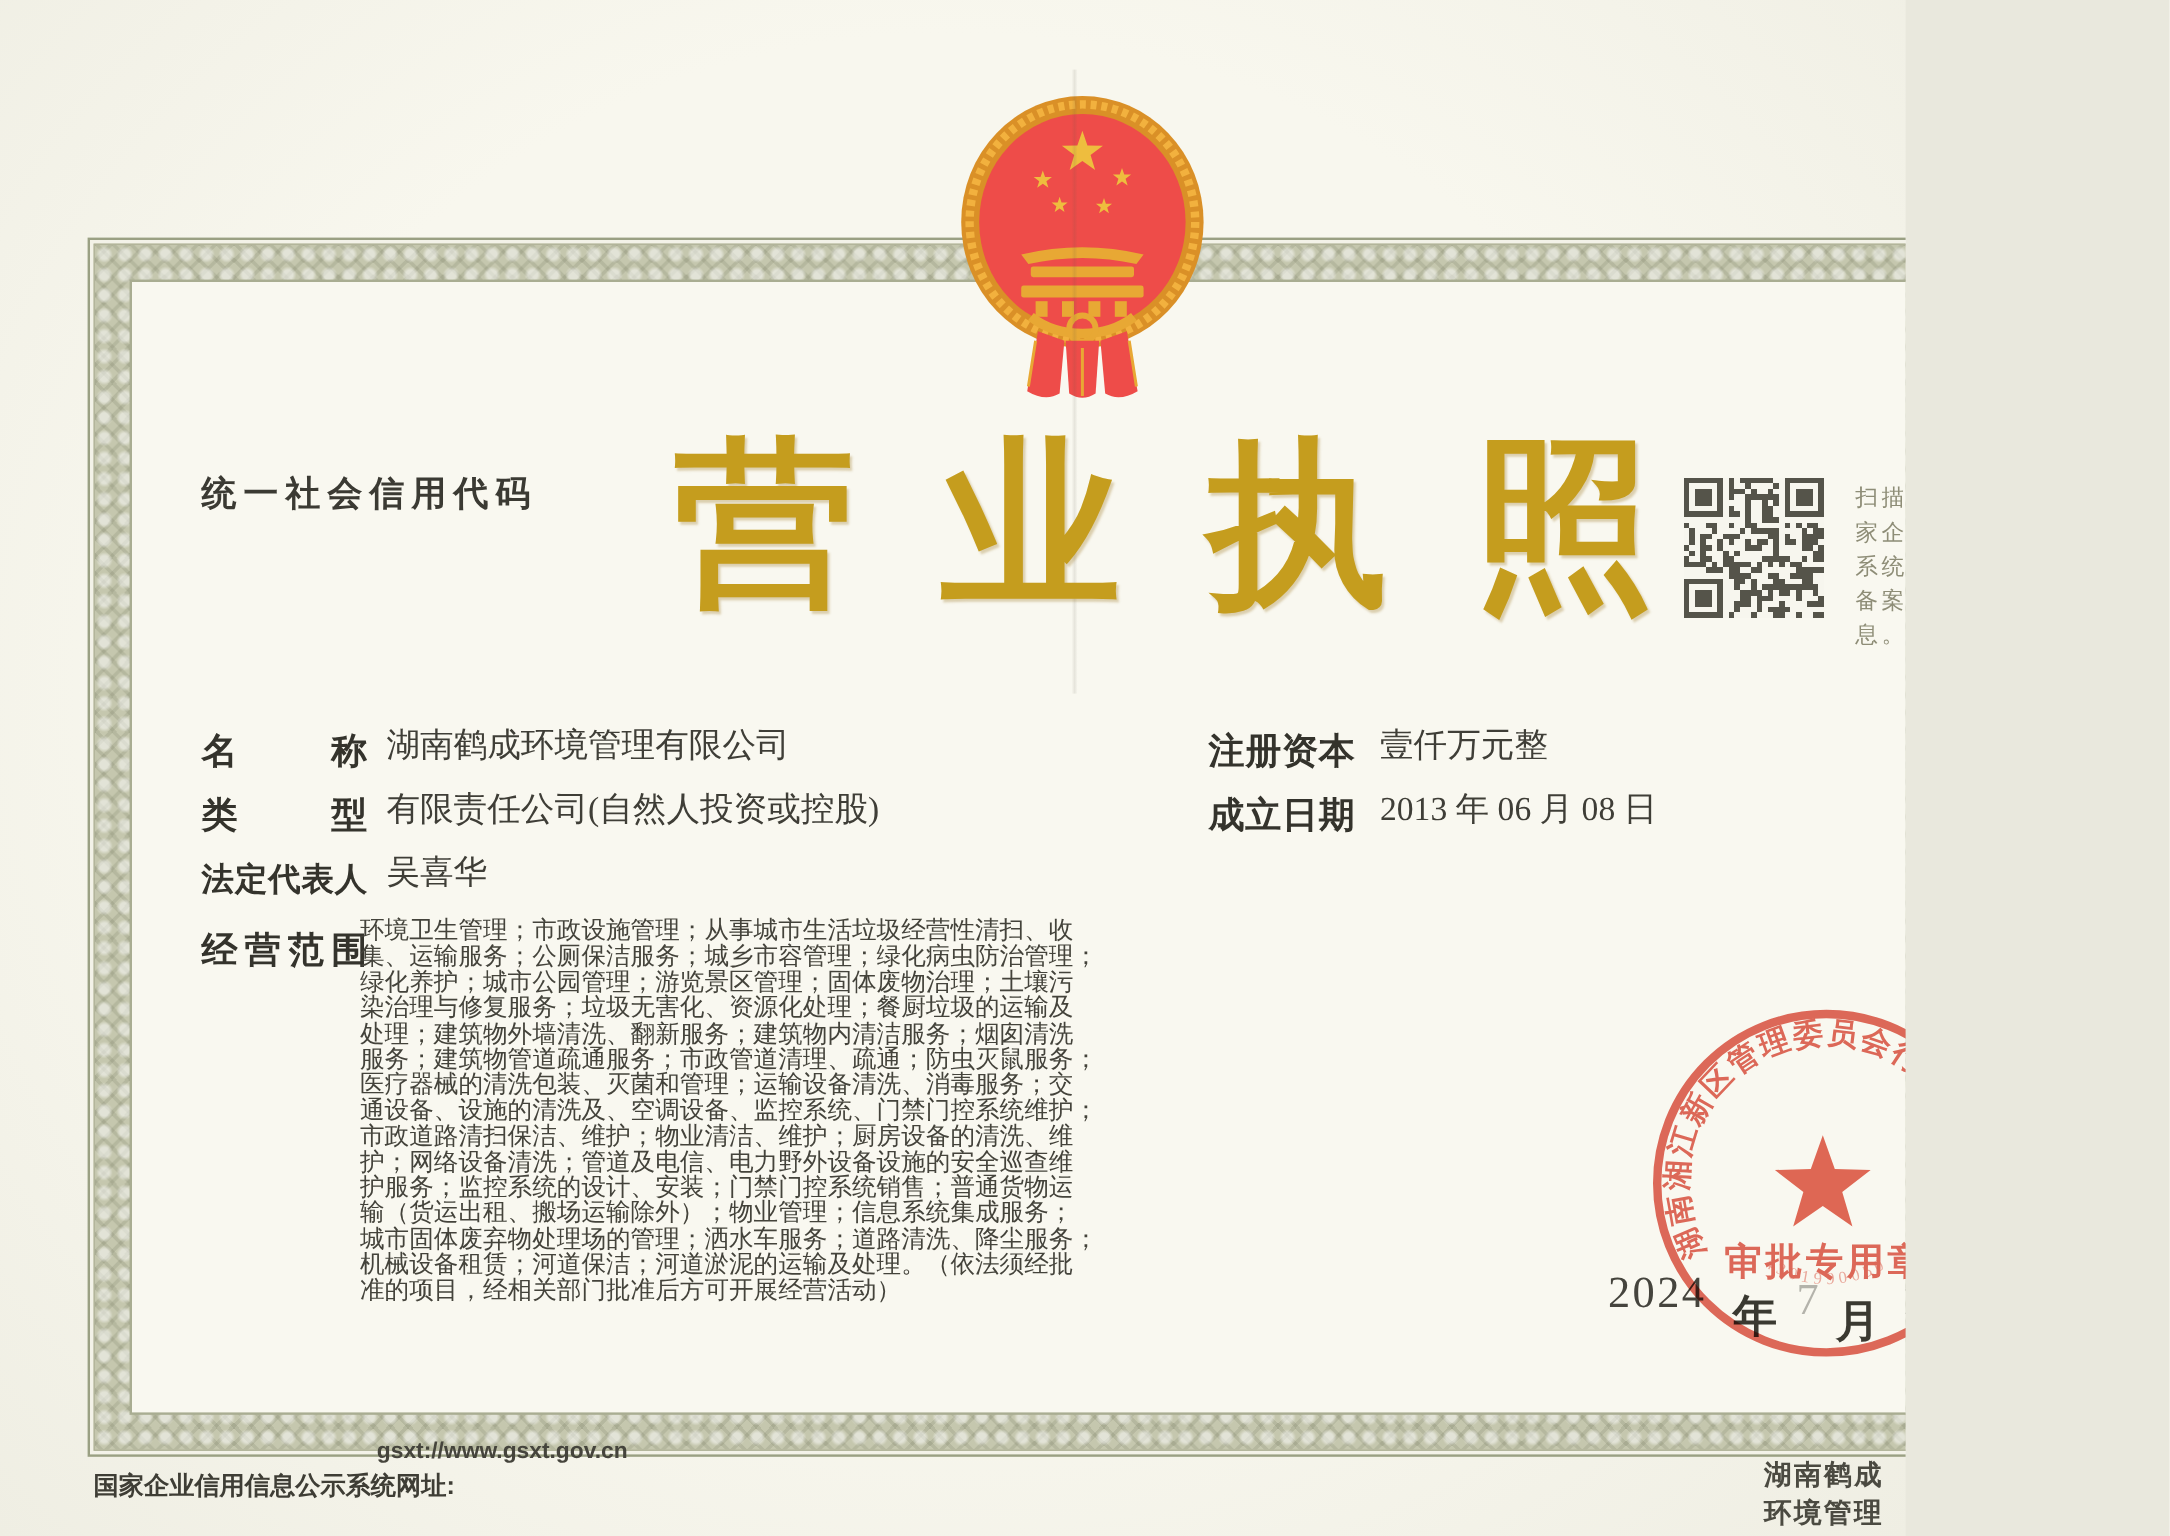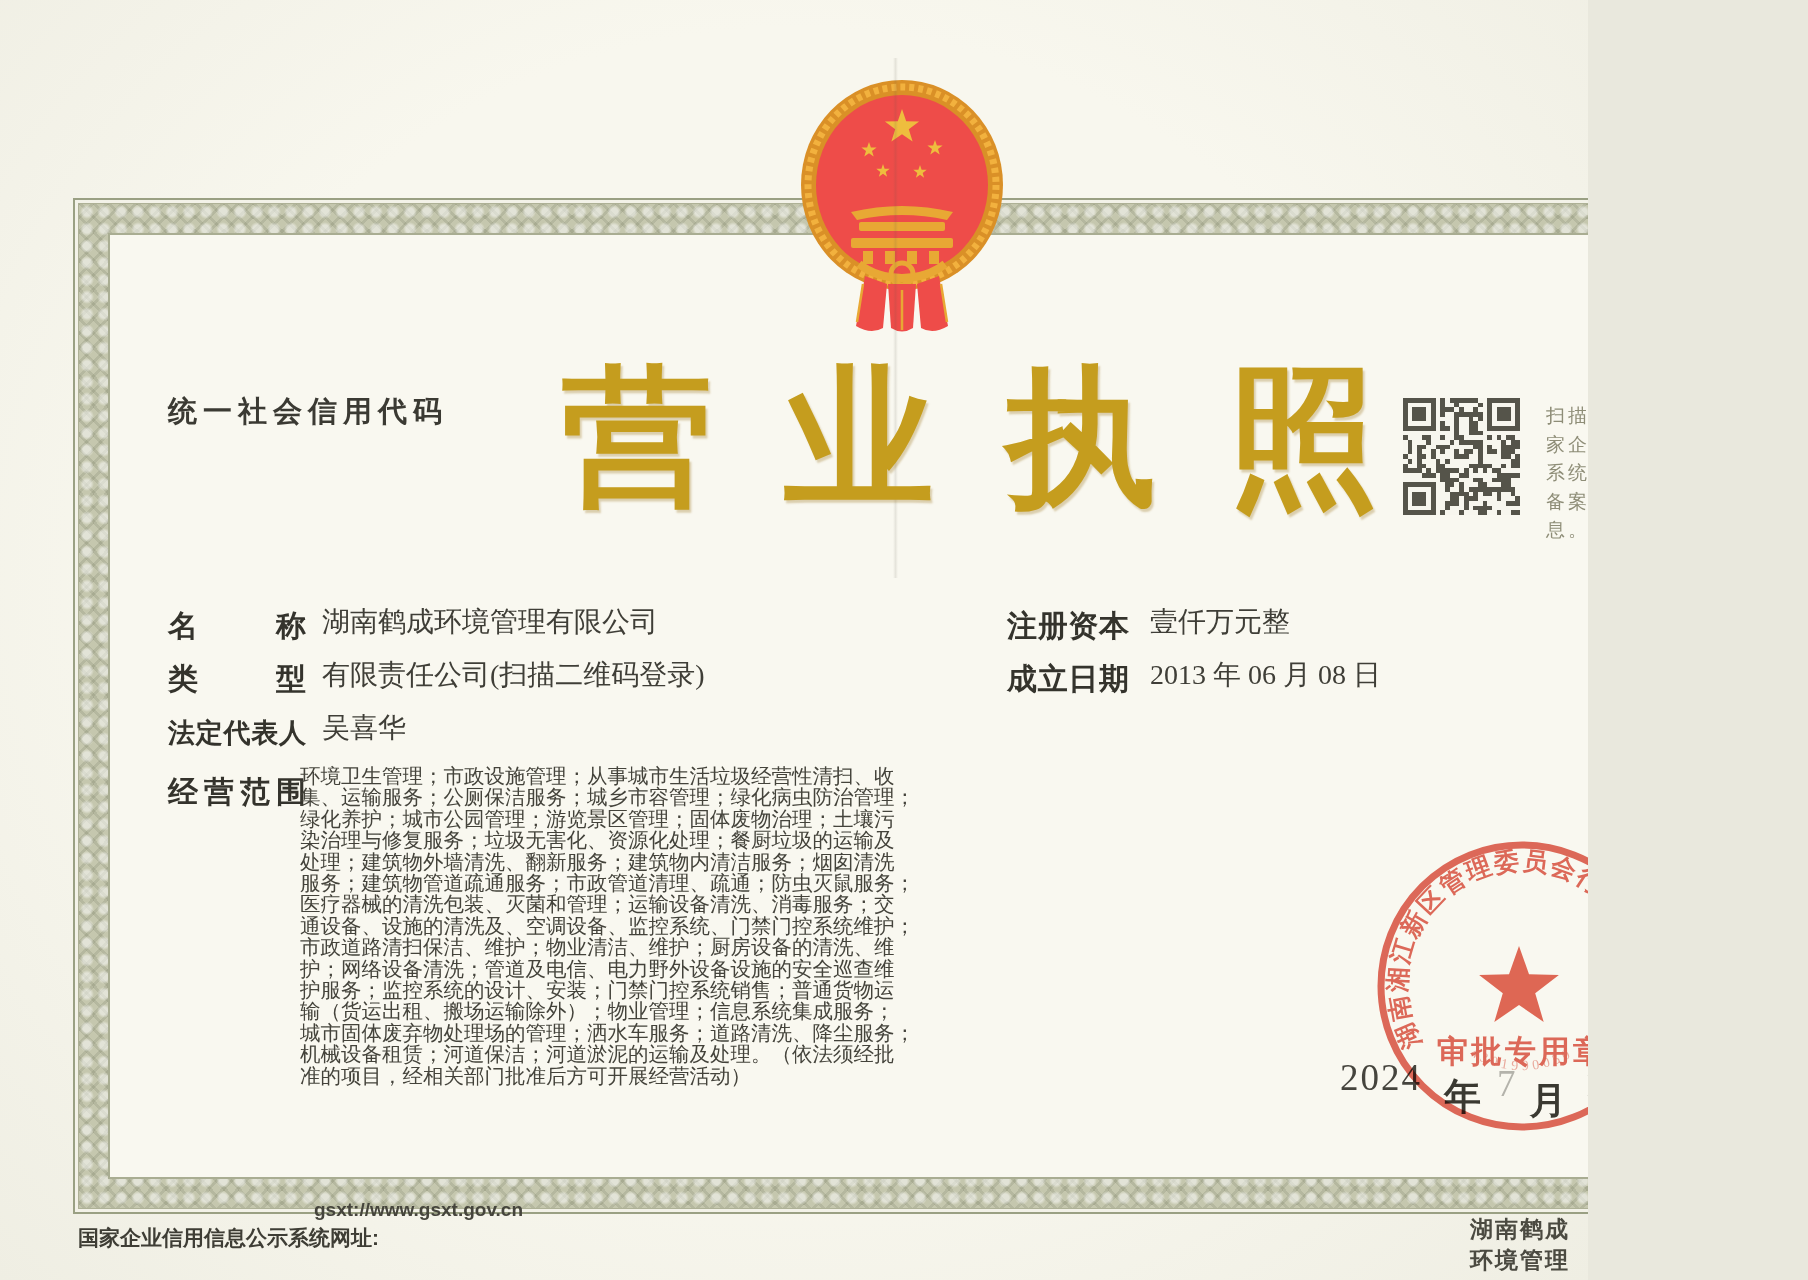--- a/index.html
+++ b/index.html
@@ -346,21 +346,21 @@
 家企业信用信息公示
 系统"了解更多登记、
 备案、许可、监管信息。</div>
 
   <div class="row" style="left:168px;top:606px">
     <div class="flabel w138">名称</div>
     <div class="fvalue gapL">湖南鹤成环境管理有限公司</div>
   </div>
   <div class="row" style="left:168px;top:659px">
     <div class="flabel w138">类型</div>
-    <div class="fvalue gapL">有限责任公司(扫描二维码登录)</div>
+    <div class="fvalue gapL">有限责任公司(自然人投资或控股)</div>
   </div>
   <div class="row" style="left:168px;top:712px">
     <div class="flabel w138 small">法定代表人</div>
     <div class="fvalue gapL">吴喜华</div>
   </div>
 
   <div class="flabel w138 scope-label">经营范围</div>
   <div class="scope">环境卫生管理；市政设施管理；从事城市生活垃圾经营性清扫、收
 集、运输服务；公厕保洁服务；城乡市容管理；绿化病虫防治管理；
 绿化养护；城市公园管理；游览景区管理；固体废物治理；土壤污

